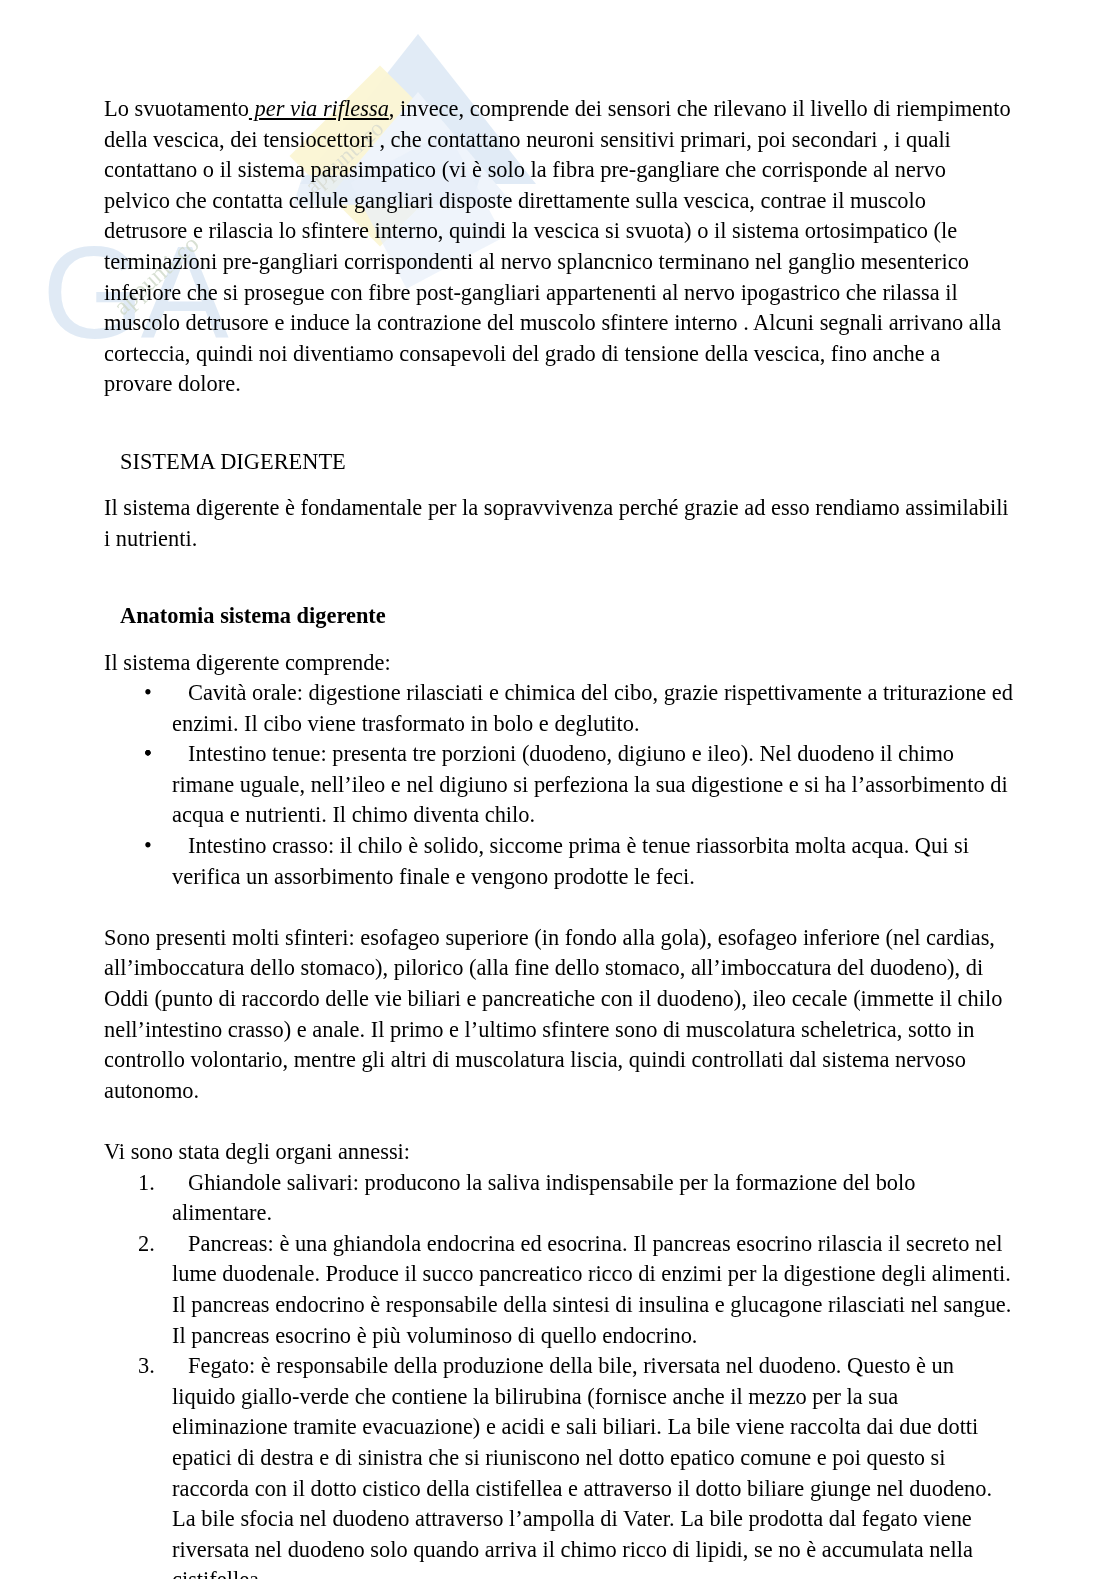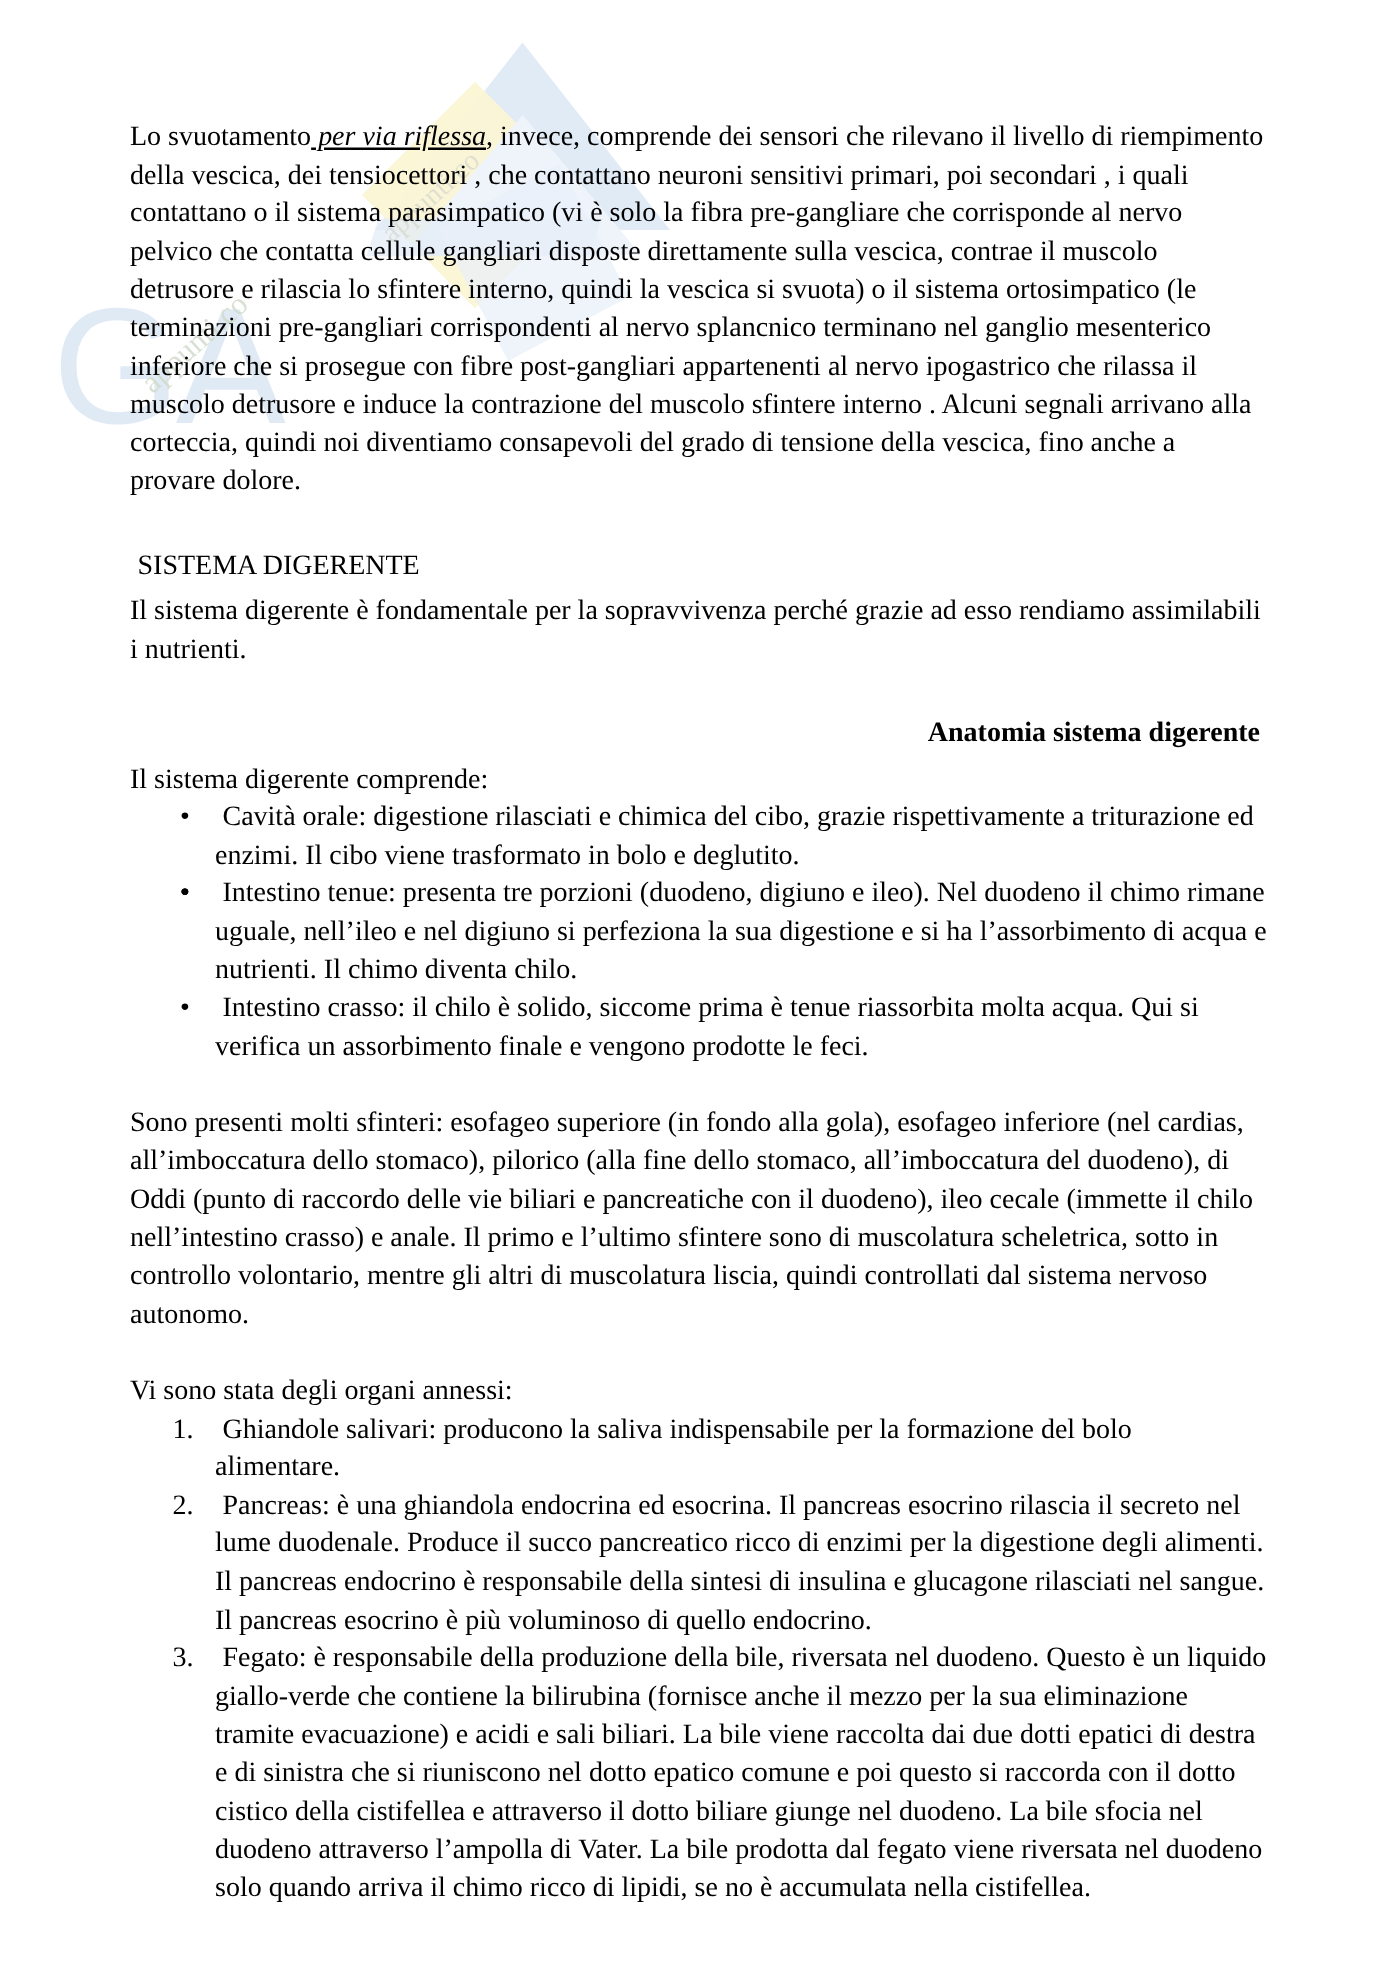--- a/index.html
+++ b/index.html
@@ -121,32 +121,31 @@
   .content {
     position: absolute;
     left: 104px;
     top: 94px;
     width: 910px;
     z-index: 2;
   }
   p.para, .list-item-text, .heading-plain, .heading-bold {
     font-size: 22.4px;
     line-height: 30.6px;
-    margin: 6px;
+    margin: 16px;
     text-align: left;
   }
   p.para {
     margin: 0;
   }
   .heading-plain {
     font-weight: normal;
   }
   .heading-bold {
     font-weight: bold;
-    text-align: right;
   }
   .spacer-line {
     height: 30.6px;
   }
   .italic-underline {
     font-style: italic;
     text-decoration: underline;
   }
 
   ul.bullets, ol.numbers {

